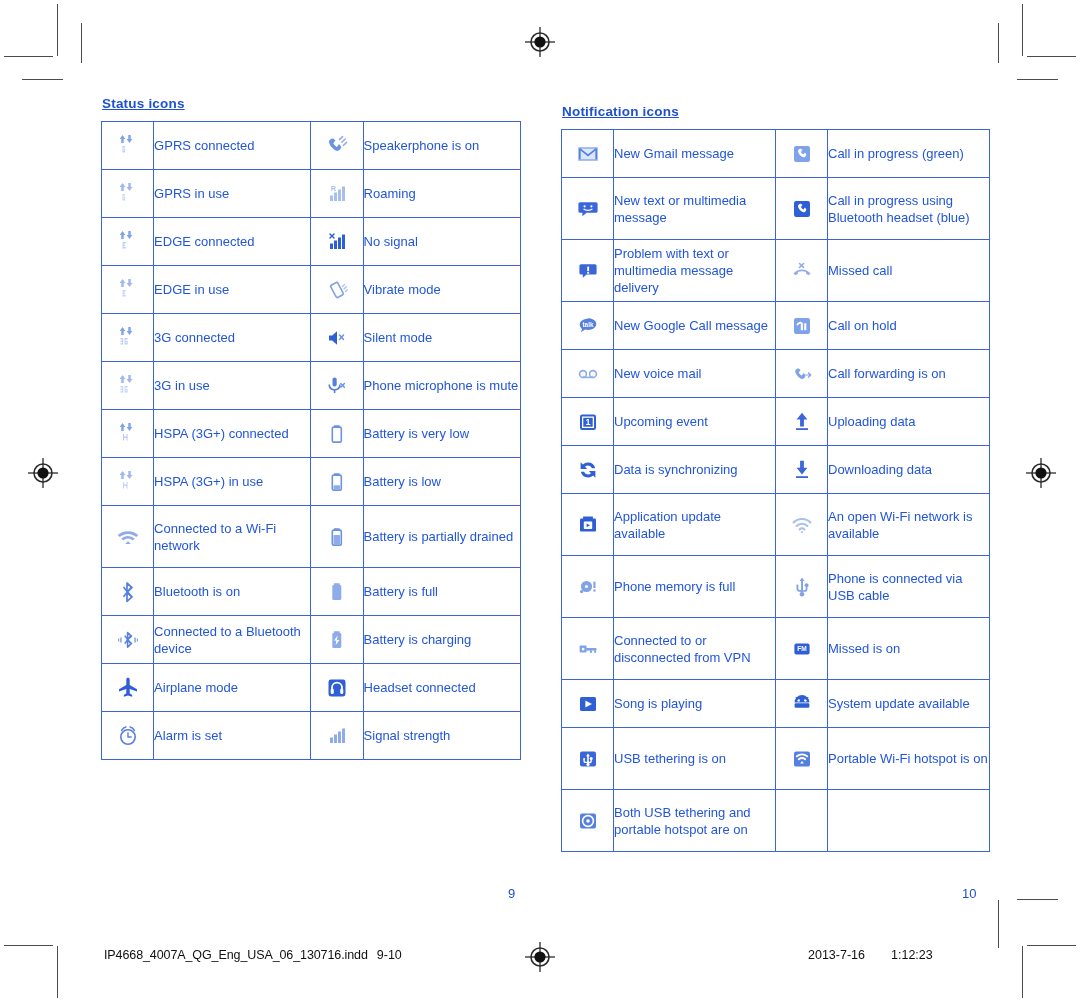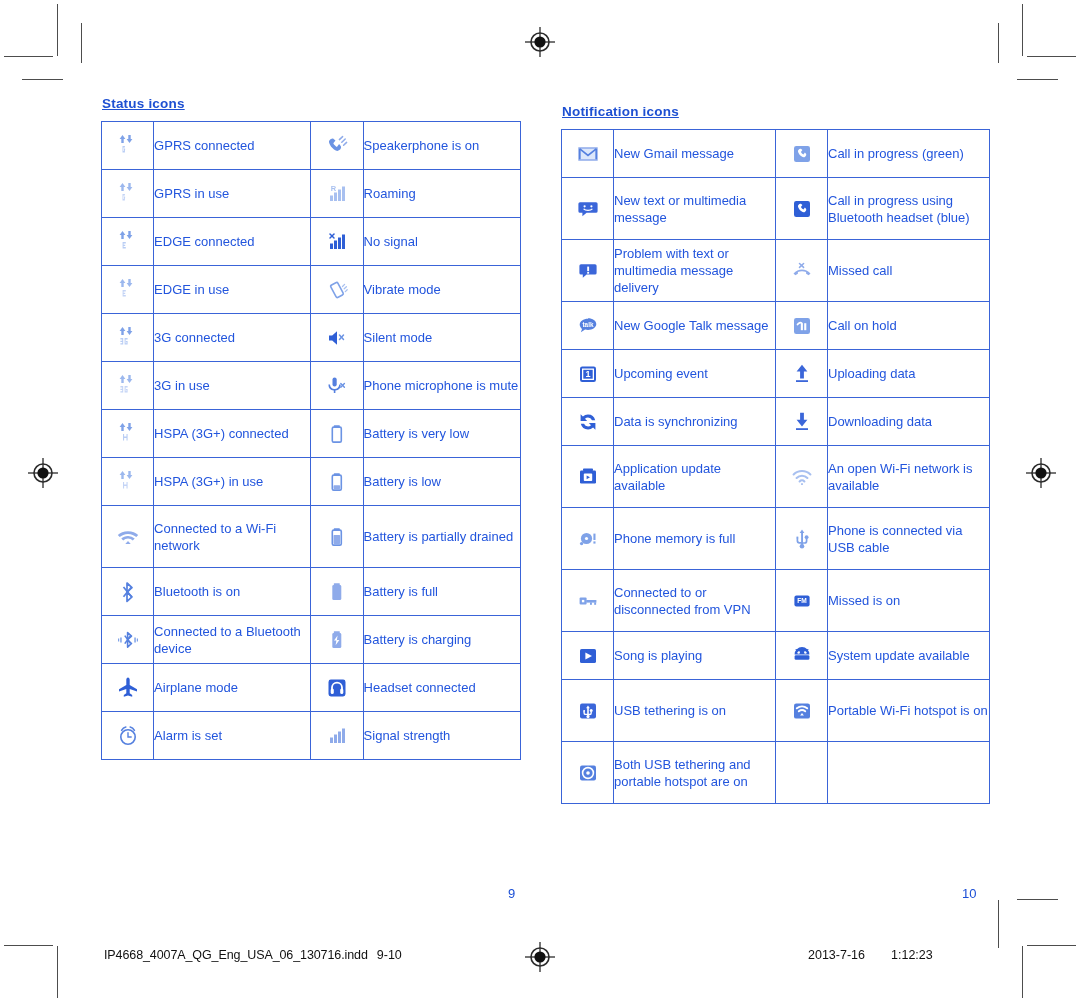--- a/index.html
+++ b/index.html
@@ -649,35 +649,56 @@
       </tr>
 
       <tr class="row-h-2">
         <td class="icon-cell">
           <span class="ico"><svg viewBox="0 0 30 30">
                   <path d="M15 7.2 c4.6 0 8.3 2.6 8.3 5.9 s-3.7 5.9-8.3 5.9 c-1 0-2-.1-2.9-.4 l-4.2 2.7 1.1-3.4 c-1.4-1.1-2.3-2.6-2.3-4.3 0-3.3 3.7-5.9 8.3-5.9z" fill="#5580df"></path>
                   <text x="15" y="15.5" text-anchor="middle" font-family="Liberation Sans, sans-serif" font-size="6.4" font-weight="bold" fill="#ffffff">talk</text>
                 </svg></span>
         </td>
         <td class="label-cell">
-              <span class="lbl">New Google Talk message</span>
+              <span class="lbl">New Google Call message</span>
             </td>
         <td class="icon-cell">
           <span class="ico"><svg viewBox="0 0 30 30">
                   <rect x="7" y="7" width="16" height="16" rx="2.2" fill="#7fa2e8"></rect>
                   <path d="M10.5 13.5 c1.2-1.6 3-2.3 4.2-1.3" fill="none" stroke="#ffffff" stroke-width="1.7" stroke-linecap="round"></path>
                   <rect x="13.8" y="12.2" width="2.1" height="7" fill="#ffffff"></rect>
                   <rect x="17.2" y="12.2" width="2.1" height="7" fill="#ffffff"></rect>
                 </svg></span>
         </td>
         <td class="label-cell">
               <span class="lbl">Call on hold</span>
             </td>
       </tr>
 
+      <tr class="row-h-1">
+        <td class="icon-cell">
+          <span class="ico"><svg viewBox="0 0 30 30">
+                  <circle cx="10" cy="15" r="3.4" fill="none" stroke="#8fabea" stroke-width="1.6"></circle>
+                  <circle cx="20" cy="15" r="3.4" fill="none" stroke="#8fabea" stroke-width="1.6"></circle>
+                  <path d="M10 18.4 h10" stroke="#8fabea" stroke-width="1.6"></path>
+                </svg></span>
+        </td>
+        <td class="label-cell">
+              <span class="lbl">New voice mail</span>
+            </td>
+        <td class="icon-cell">
+          <span class="ico"><svg viewBox="0 0 30 30">
+                  <path d="M8.5 11 c1-1.4 2.5-2 3.5-1.3 l1.6 1.3 -1.9 2.5 c.7 1.4 1.7 2.4 3.1 3.1 l1.9-2.5 1.4 1.6 c.8 .9 .2 2.5-1.1 3.6 -1.2 1-2.6 .9-4.6-.5 -1.8-1.4-3.3-3.3-3.9-5 -.4-1.2-.4-2.1 0-2.8z" fill="#7fa2e8"></path>
+                  <path d="M18.4 15.6 h3.8 l-1.5-1.6 .9-.9 3 3 -3 3 -.9-.9 1.5-1.6 h-3.8z" fill="#7fa2e8"></path>
+                </svg></span>
+        </td>
+        <td class="label-cell">
+              <span class="lbl">Call forwarding is on</span>
+            </td>
+      </tr>
 
       <tr class="row-h-1">
         <td class="icon-cell">
           <span class="ico"><svg viewBox="0 0 30 30">
                   <rect x="8" y="8.5" width="14" height="13.5" rx="1.2" fill="none" stroke="#2f5fd6" stroke-width="2"></rect>
                   <rect x="10.3" y="10.8" width="9.4" height="8.9" fill="#2f5fd6"></rect>
                   <text x="15" y="18" text-anchor="middle" font-family="Liberation Sans, sans-serif" font-size="9" font-weight="bold" fill="#ffffff">1</text>
                 </svg></span>
         </td>
         <td class="label-cell">

